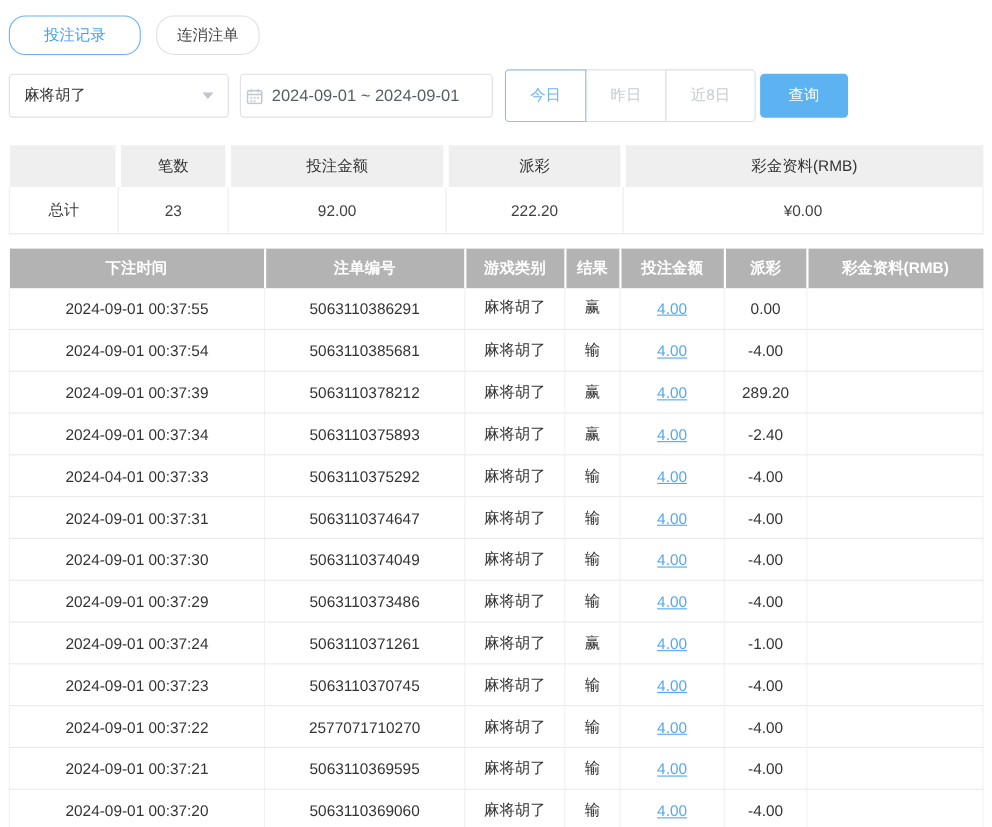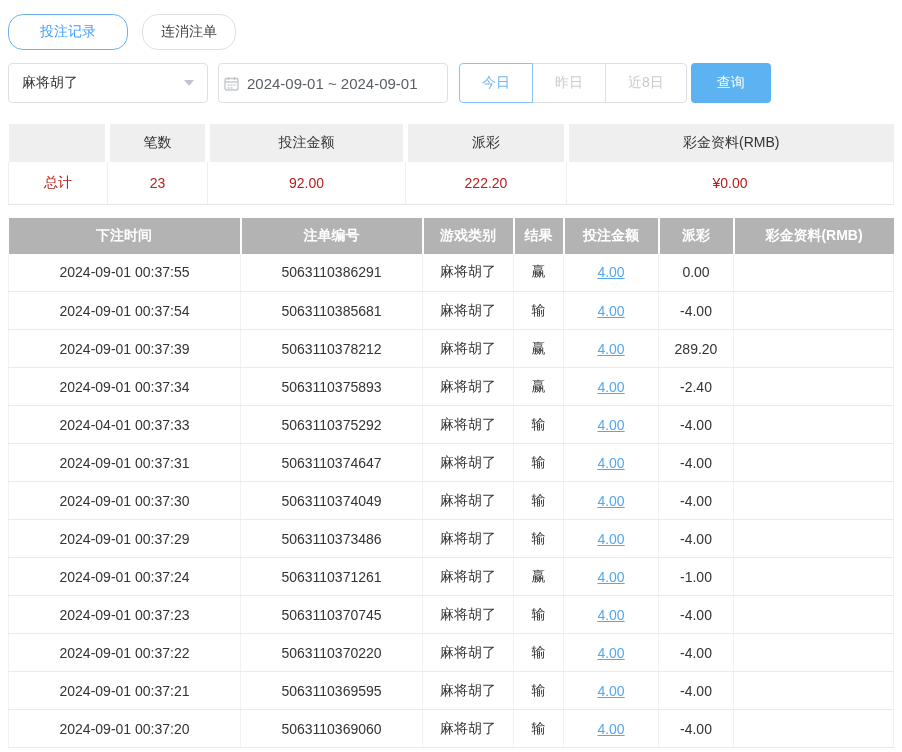--- a/index.html
+++ b/index.html
@@ -38,21 +38,21 @@
     border-top: 6px solid #c0c4cc;
   }
   .date-range {
     width: 230px; height: 40px; border: 1px solid #dcdfe6; border-radius: 4px;
     display: flex; align-items: center; gap: 8px; padding: 0 5px;
     margin-left: 10px; color: #5a5e66; font-size: 15px; cursor: pointer;
     white-space: nowrap;
   }
   .btn-group { display: flex; margin-left: 11px; }
   .qbtn {
-    height: 40px; padding: 0 22px; background: #fff;
+    height: 48px; padding: 0 22px; background: #fff;
     border: 1px solid #dcdfe6; color: #c8cbce; font-size: 14px;
     cursor: pointer; margin-left: -1px;
     font-family: inherit;
   }
   .qbtn:first-child { border-radius: 4px 0 0 4px; margin-left: 0; }
   .qbtn:last-child { border-radius: 0 4px 4px 0; }
   .qbtn.active { color: #6db4f2; border-color: #88c2f5; position: relative; z-index: 1; }
   .search-btn {
     height: 40px; width: 80px; margin-left: 4px;
     background: #5db2f2; color: #fff; border: none; border-radius: 4px;
@@ -61,21 +61,21 @@
 
   
   table { border-collapse: collapse; width: 886px; text-align: center; table-layout: fixed; }
   .summary { margin-top: 21px; }
   .summary th {
     background: #efefef; height: 38px; font-weight: normal; color: #333;
     border-right: 5px solid #fff;
   }
   .summary th:last-child { border-right: none; }
   .summary td {
-    height: 42px; background: #fff; color: #b91c1c;
+    height: 42px; background: #fff; color: #404040;
     border-bottom: 1px solid #e6e6e6; border-right: 1px solid #eeeeee;
   }
   .summary td:first-child { border-left: 1px solid #eeeeee; }
   .summary td:last-child { border-right: 1px solid #eeeeee; }
 
   
   .records { margin-top: 13px; padding-left: 32px; }
   .records th {
     background: #b3b3b3; color: #fff; font-weight: bold; height: 36px;
     border-right: 2px solid #fff;
@@ -281,21 +281,21 @@
       <td>5063110370745</td>
       <td>麻将胡了</td>
       <td>输</td>
       <td><a class="link">4.00</a></td>
       <td class="neg">-4.00</td>
       <td></td>
     </tr>
 
     <tr>
       <td>2024-09-01 00:37:22</td>
-      <td>5063110370220</td>
+      <td>2577071710270</td>
       <td>麻将胡了</td>
       <td>输</td>
       <td><a class="link">4.00</a></td>
       <td class="neg">-4.00</td>
       <td></td>
     </tr>
 
     <tr>
       <td>2024-09-01 00:37:21</td>
       <td>5063110369595</td>

